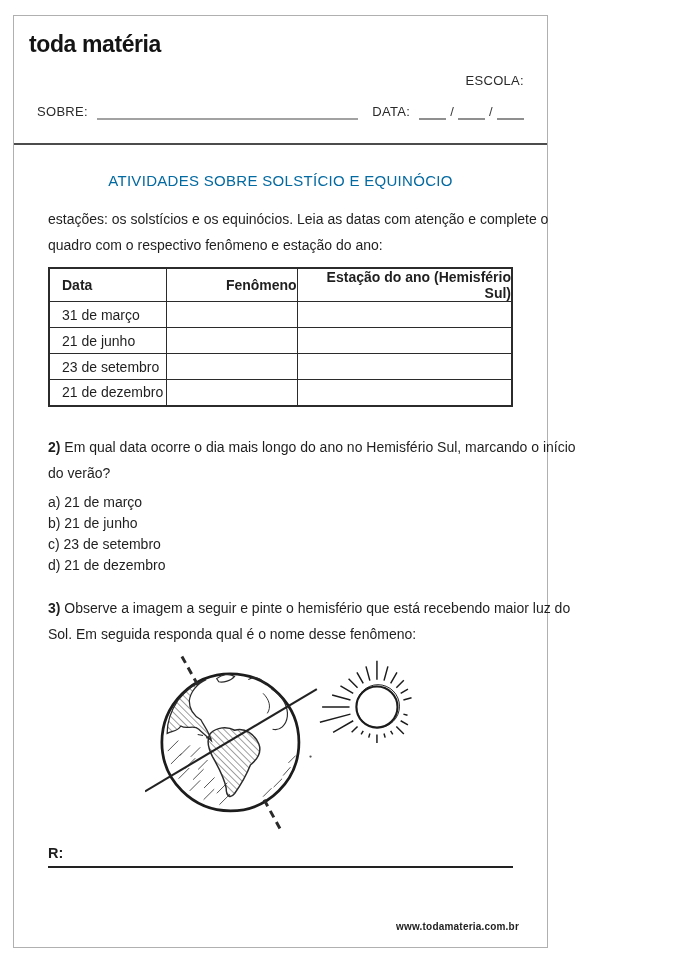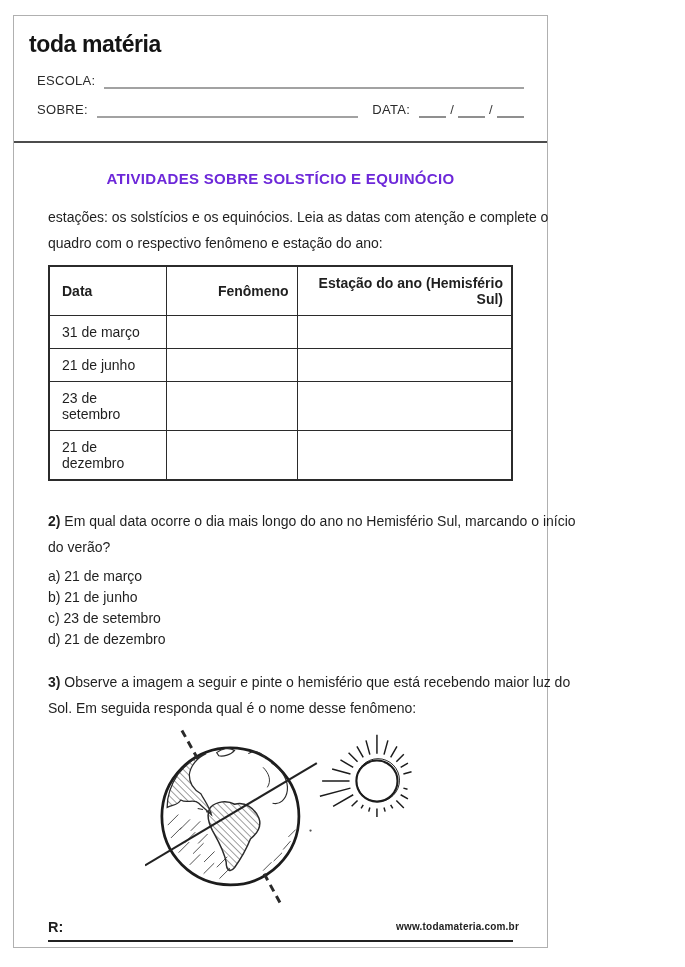--- a/index.html
+++ b/index.html
@@ -5,43 +5,43 @@
   * { margin:0; padding:0; box-sizing:border-box; }
   html,body { width:685px; height:967px; background:#ffffff; overflow:hidden;
     font-family:"Liberation Sans","DejaVu Sans",sans-serif; color:#1f1f1f; }
   .sheet { position:absolute; left:13px; top:15px; width:535px; height:933px;
     border:1px solid #b0b0b0; background:#fff; }
 
   
   .sheet-header { padding:16px 23px 0 15px; }
   .logo { font-size:23px; font-weight:800; letter-spacing:-0.4px; color:#141414; line-height:24px; }
   .field-row { display:flex; align-items:flex-end; margin-left:8px; font-size:13px; letter-spacing:.3px; color:#2a2a2a; }
-  .escola-row { margin-top:17px; }
+  .escola-row { margin-top:17px;flex-direction:column; }
   .nome-row { margin-top:13px; }
   .field-label { font-weight:400; padding-bottom:1px; white-space:nowrap; }
   .field-line { flex:1; height:15px; border-bottom:2px solid #a2a2a2; margin-left:9px; }
   .nome-line { margin-right:14px; }
   .data-label { margin-right:9px; }
   .date-blank { width:27px; height:15px; border-bottom:2px solid #8f8f8f; display:inline-block; }
   .slash { margin:0 4px; color:#3a3a3a; padding-bottom:1px; }
 
   .divider { margin-top:23px; border-top:2px solid #4c4c4c; }
 
   
   .content { padding:0 34px; }
-  .page-title { text-align:center; font-size:15px; font-weight:700; letter-spacing:.3px;
-    margin-top:27px; color:#6d28d9; white-space:nowrap; }
+  .page-title { text-align:center; font-size:15px; font-weight:400; letter-spacing:.3px;
+    margin-top:27px; color:#0369a1; white-space:nowrap; }
   .para { margin-top:17px; }
   .line { font-size:14px; line-height:26px; white-space:nowrap; }
   .qnum { font-weight:700; }
 
   table.quadro { width:100%; border-collapse:collapse; table-layout:fixed;
     margin-top:9px; border:2px solid #2b2b2b; }
   table.quadro th, table.quadro td { border:1.4px solid #2b2b2b; height:26px;
-    font-size:14px; padding:8px; }
+    font-size:14px; padding:0; }
   table.quadro th { font-weight:700; text-align:right; }
   table.quadro th.c1, table.quadro td.c1 { text-align:left; padding-left:12px; }
 
   .q2-block { margin-top:27px; }
   .options { margin-top:6px; }
   .option { font-size:14px; line-height:21px; white-space:nowrap; }
   .q3-block { margin-top:19px; }
 
   .illustration { display:block; margin:4px auto 0; }
 

